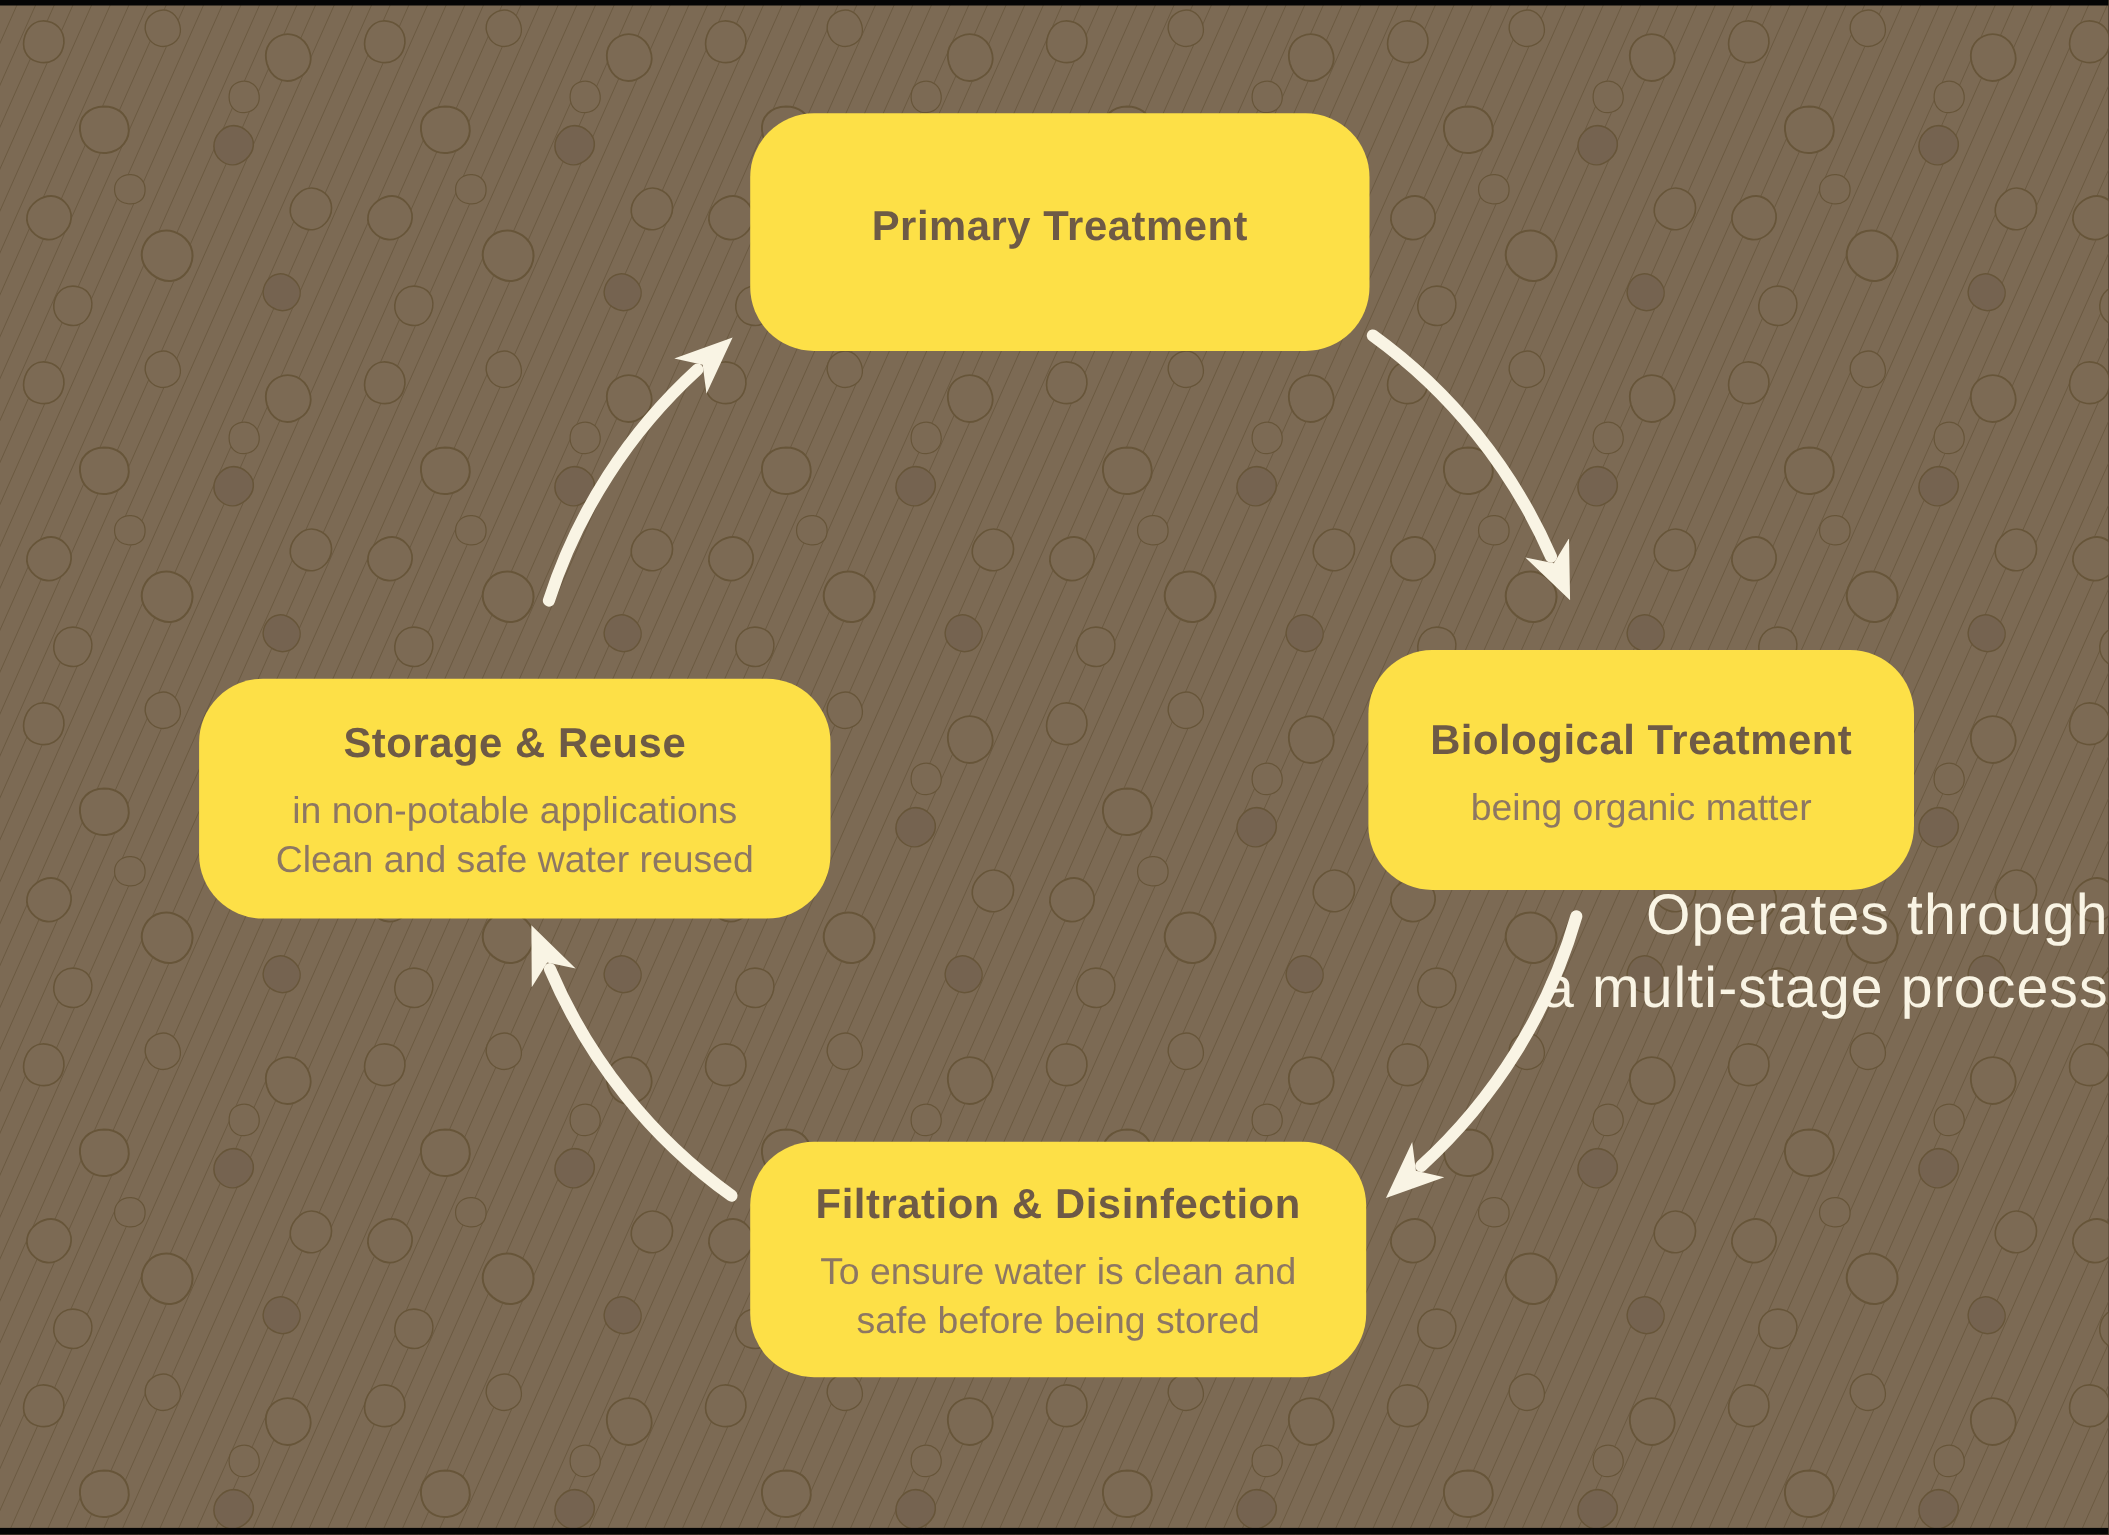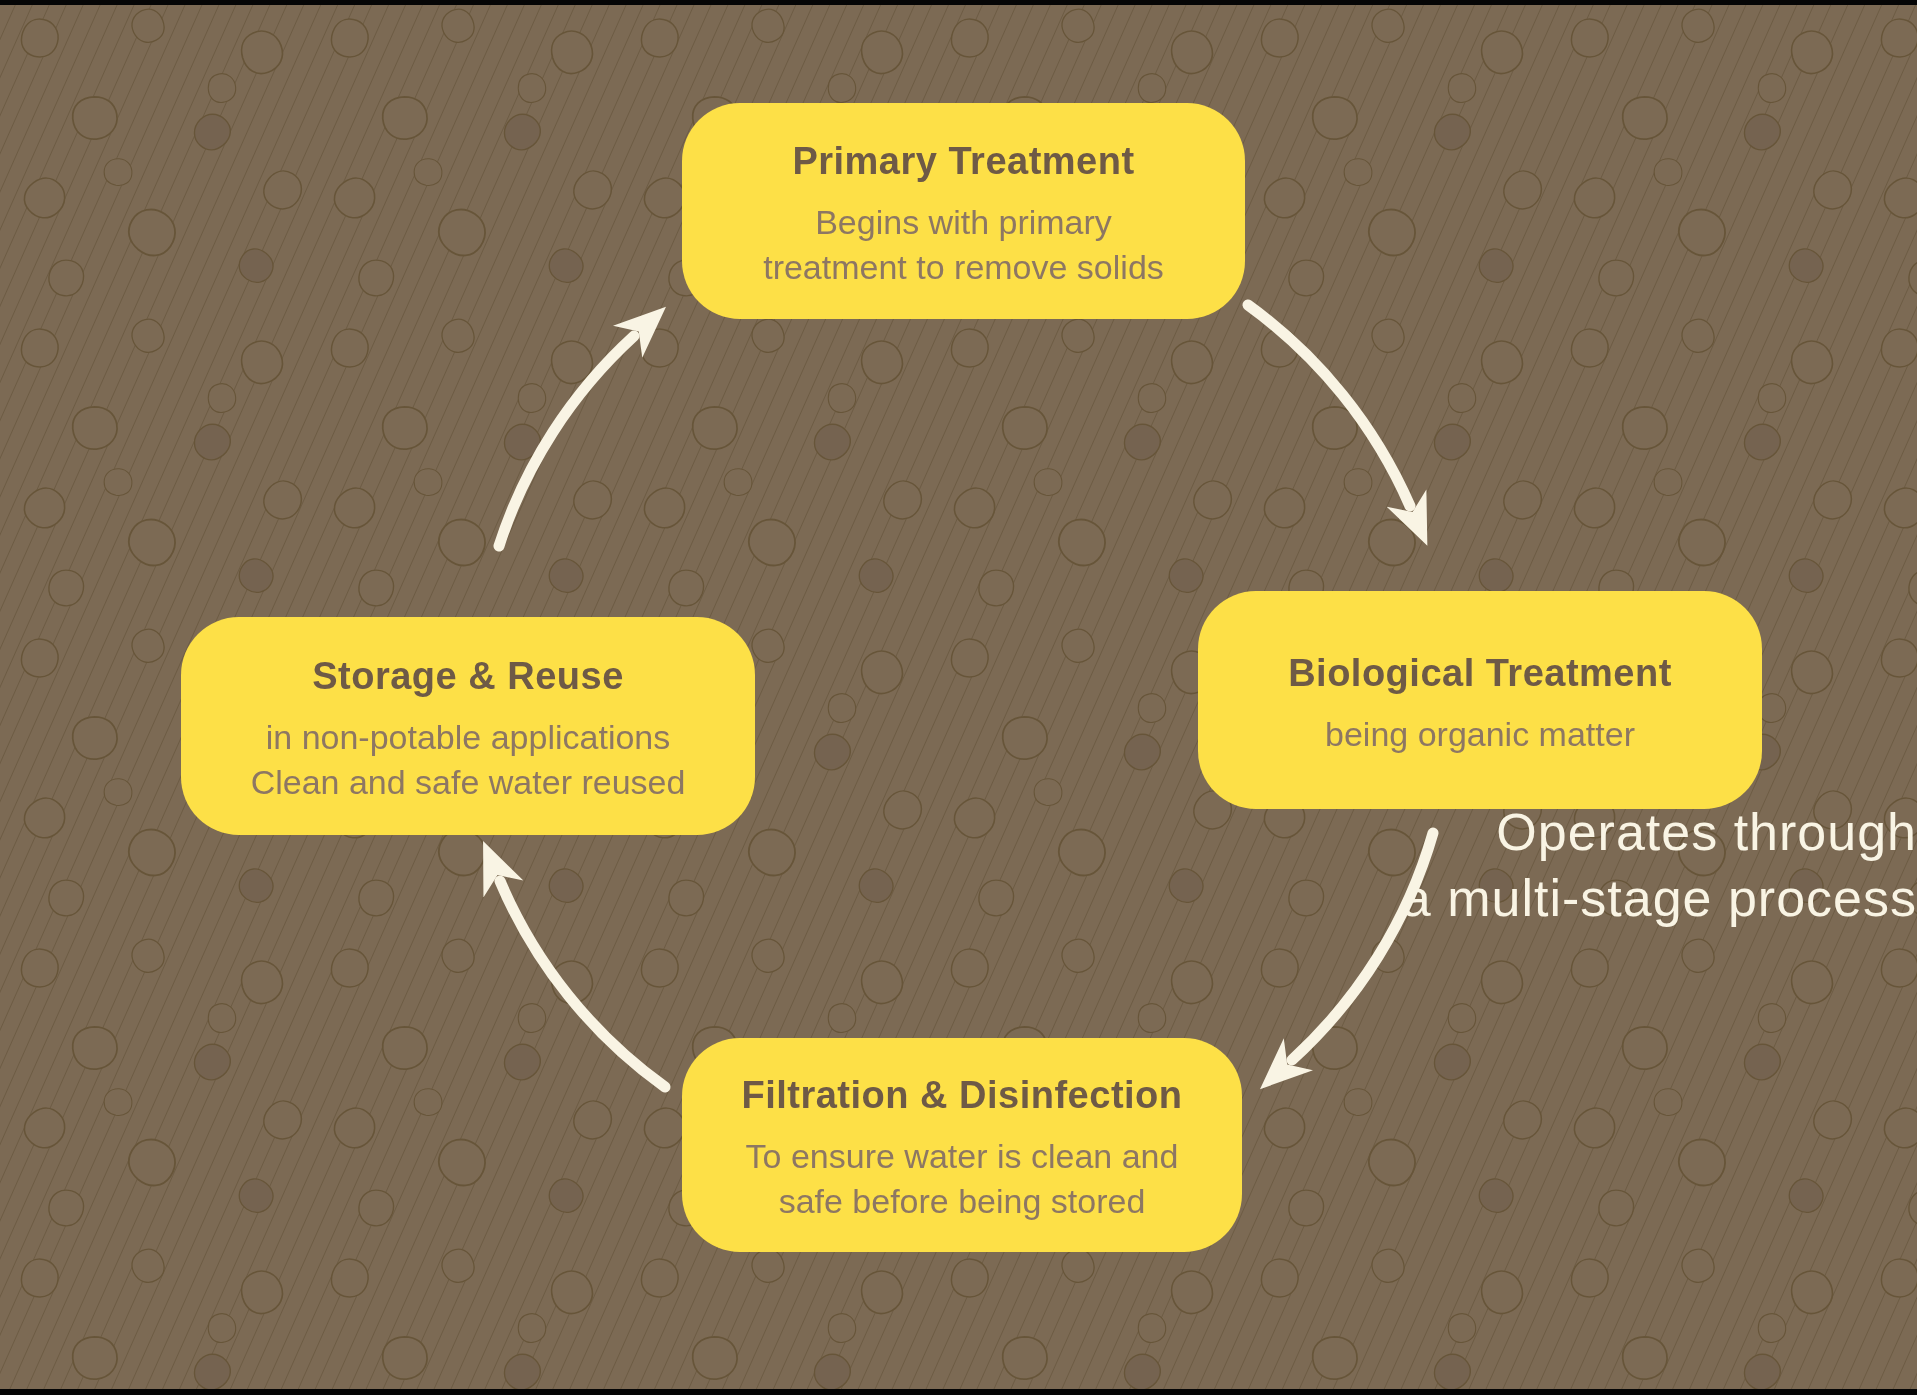--- a/index.html
+++ b/index.html
@@ -21,21 +21,21 @@
     text-align:center; padding-top:10px; box-sizing:border-box;
   }
   .card h2 {
     margin:0 0 20px; font-weight:700; font-size:38px; line-height:1;
     color:#6e5a46; white-space:nowrap; letter-spacing:.5px;
   }
   .card p { margin:0; font-size:34px; line-height:1.32; color:#8d7763; }
   .card p span { display:block; }
 
   .card-top    { left:682px;  top:103px;  width:563px; height:216px; }
-  .card-right  { left:1198px; top:591px;  width:564px; height:218px; }
+  .card-right  { left:1244px; top:591px;  width:496px; height:218px; }
   .card-left   { left:181px;  top:617px;  width:574px; height:218px; }
   .card-bottom { left:682px;  top:1038px; width:560px; height:214px; }
 
   .center-title {
     position:absolute; top:452px; left:0; width:100%; margin:0;
     text-align:center; font-family:"Liberation Serif", serif; font-weight:400;
     font-size:102px; line-height:1.03; color:#f9f4e4; letter-spacing:1px;
   }
   .center-title span { display:block; }
 
@@ -96,24 +96,20 @@
     </g>
   </svg>
 
   <p class="center-sub">
     <span>Operates through</span>
     <span>a multi-stage process</span>
   </p>
 
   <section class="card card-top">
     <h2>Primary Treatment</h2>
-    <p>
-      <span>Begins with primary</span>
-      <span>treatment to remove solids</span>
-    </p>
   </section>
 
   <section class="card card-right">
     <h2>Biological Treatment</h2>
     <p>
       <span>being organic matter</span>
     </p>
   </section>
 
   <section class="card card-bottom">

